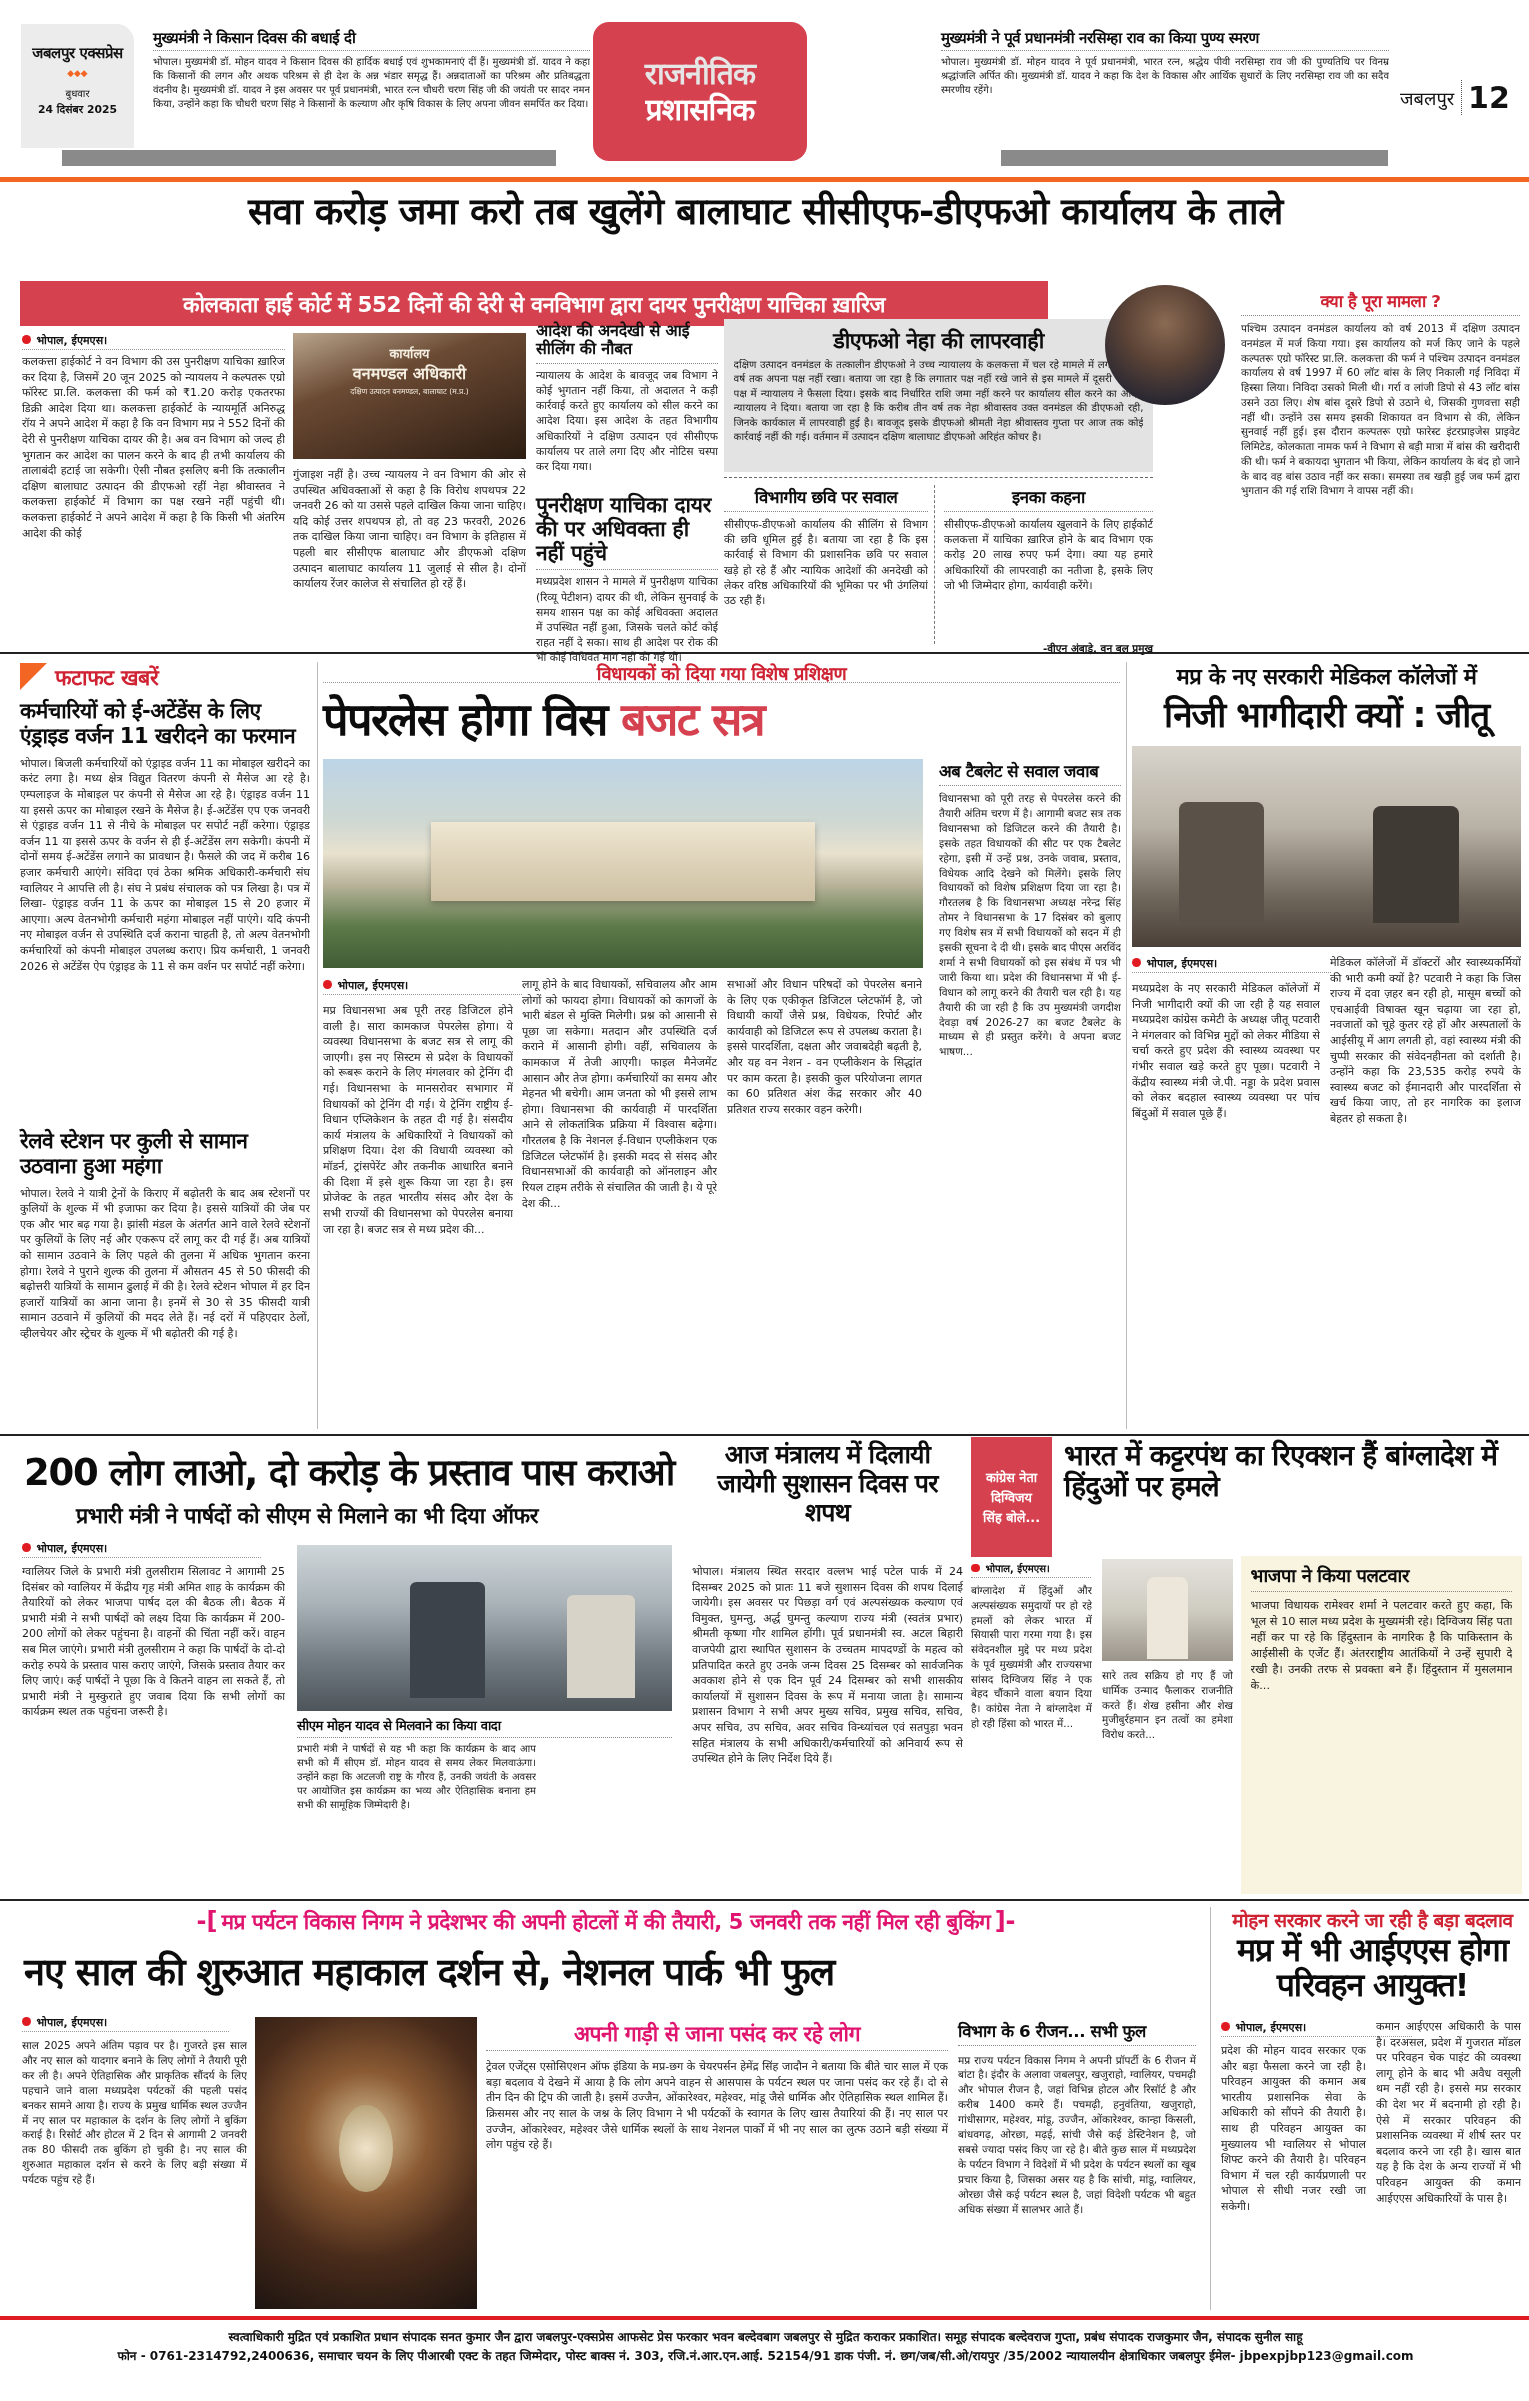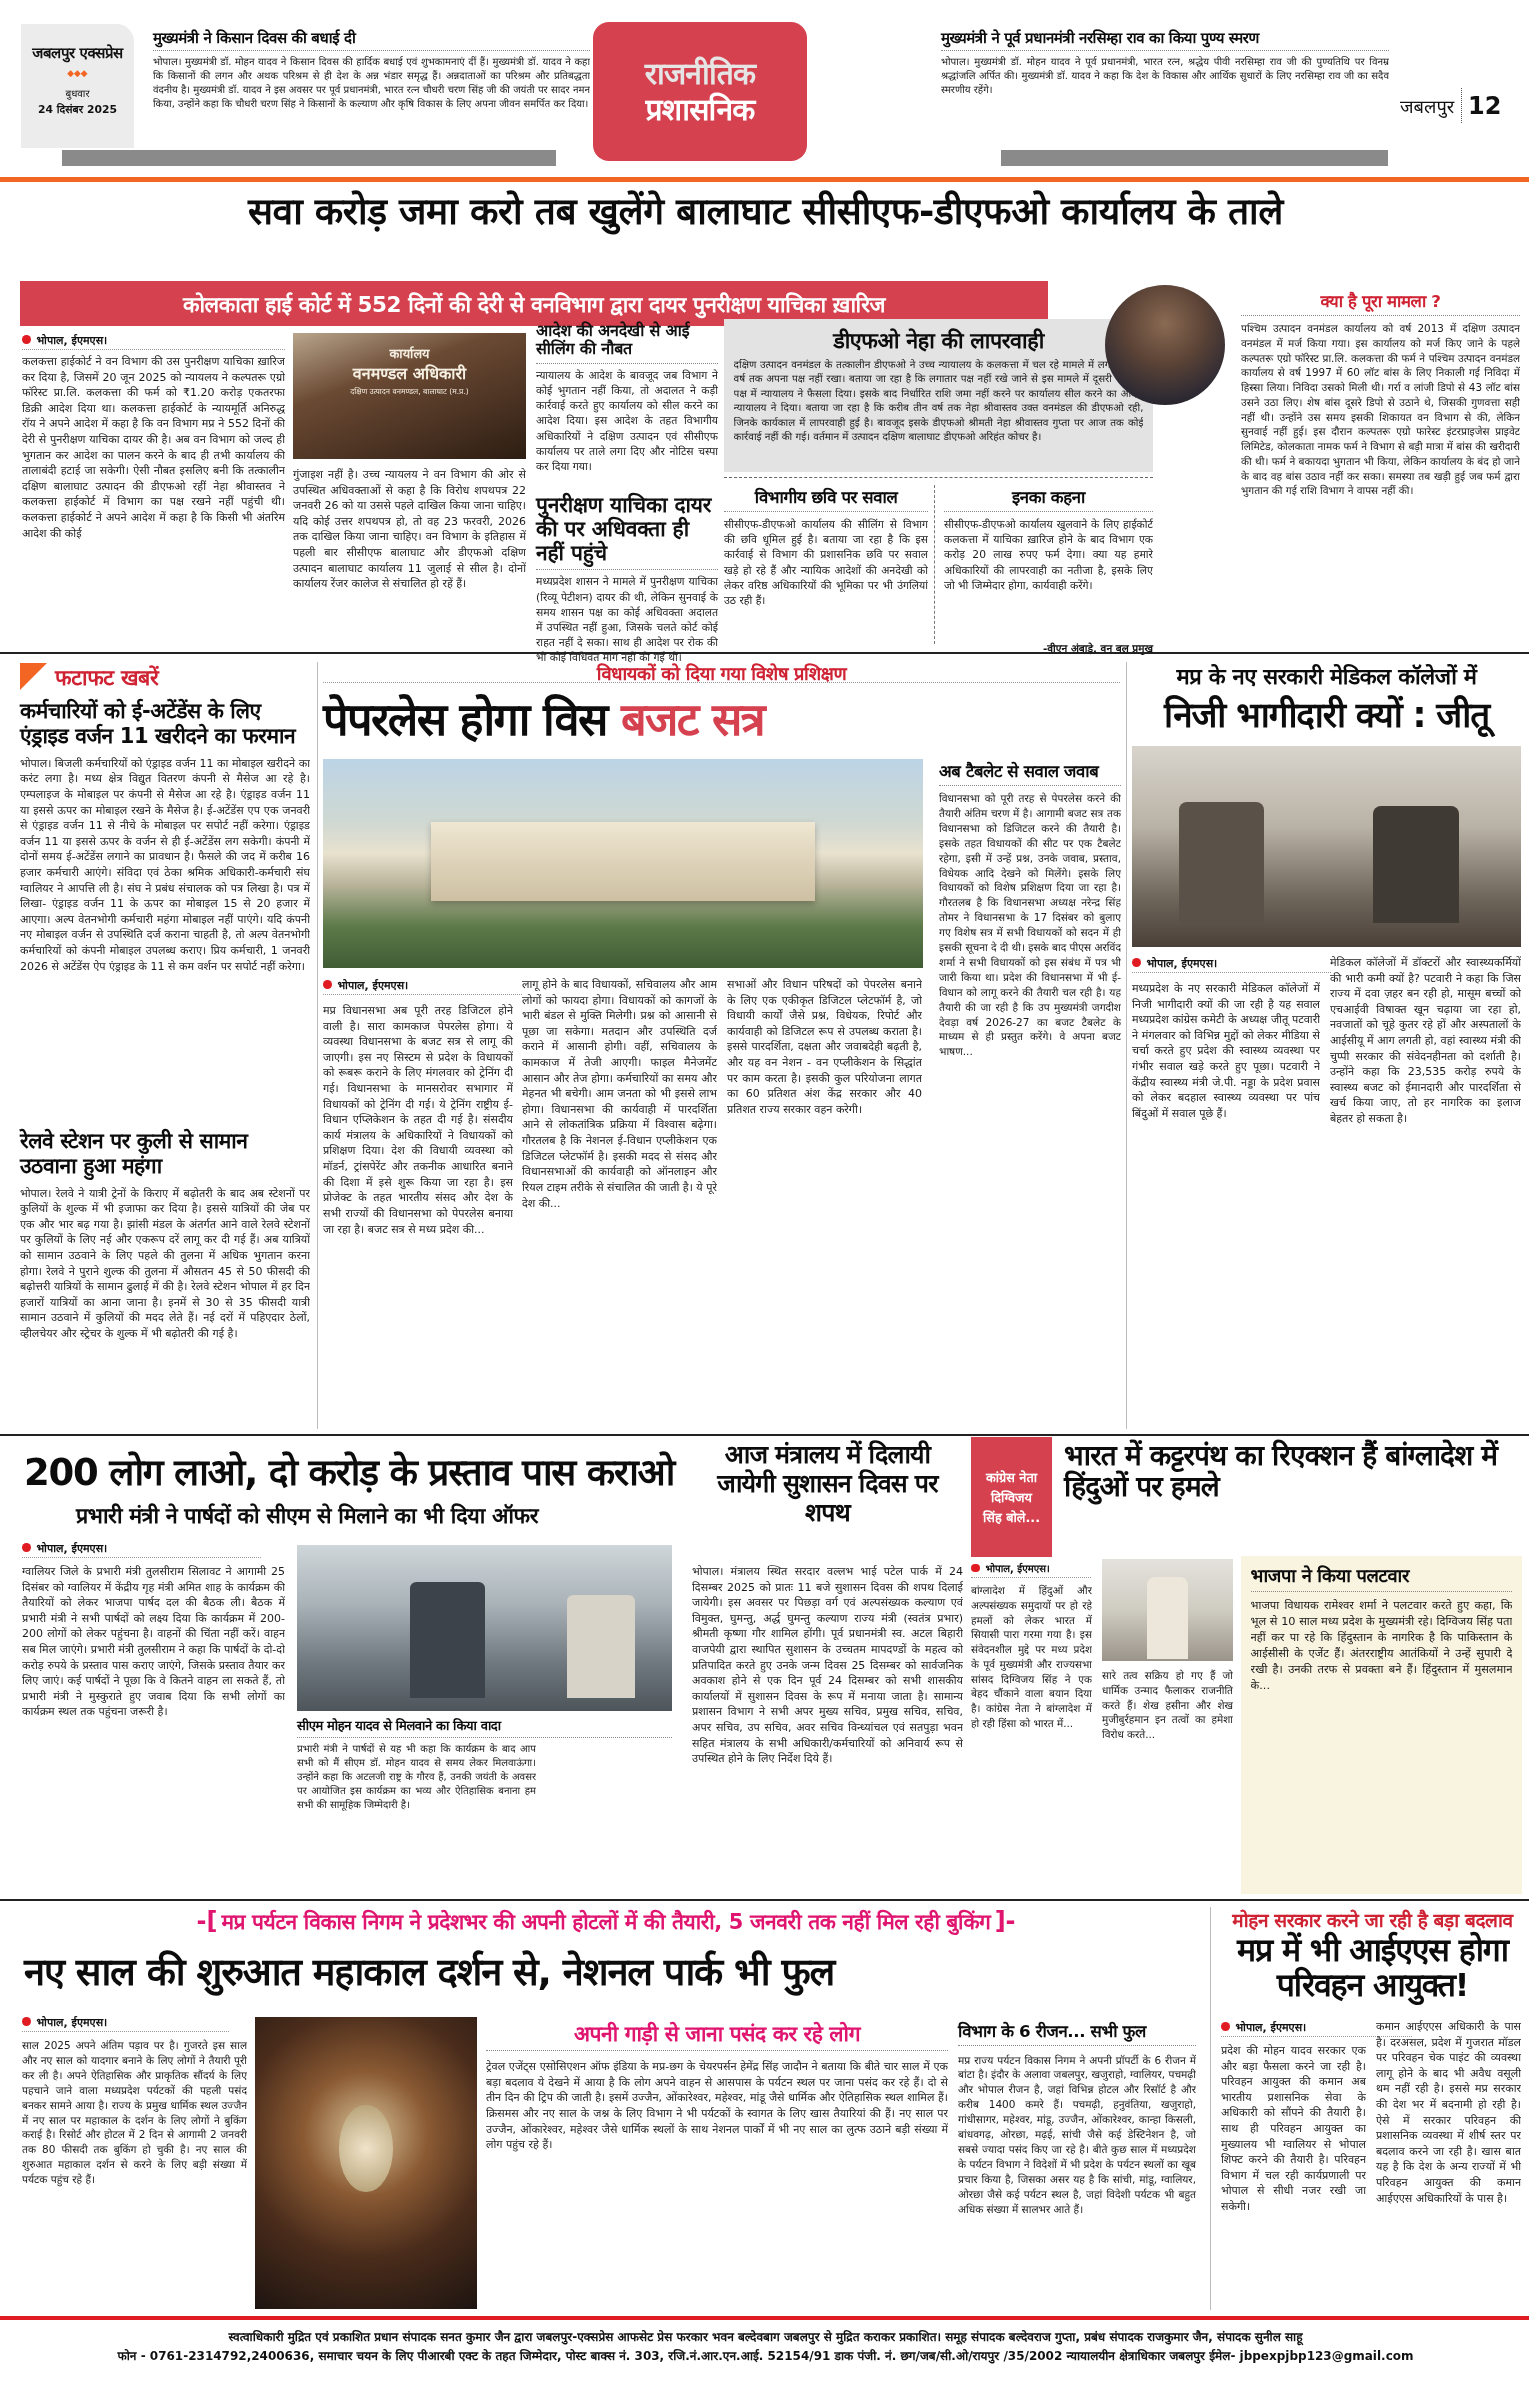--- a/index.html
+++ b/index.html
@@ -44,24 +44,24 @@
   <div class="abs" style="left:593px;top:22px;width:214px;height:139px;background:#d5414e;border-radius:16px;display:flex;flex-direction:column;align-items:center;justify-content:center;gap:3.2px;">
     <div style="color:#e5e5e5;font-weight:700;font-size:30px;line-height:1.1;letter-spacing:-0.8px;">राजनीतिक</div>
     <div style="color:#fff;font-weight:700;font-size:30px;line-height:1.1;letter-spacing:-0.8px;">प्रशासनिक</div>
   </div>
 
   <div class="abs" style="left:941px;top:27px;width:448px;">
     <div class="hl underl" style="font-size:15px;">मुख्यमंत्री ने पूर्व प्रधानमंत्री नरसिम्हा राव का किया पुण्य स्मरण</div>
     <div class="body-sm j" style="margin-top:4px;height:77px;">भोपाल। मुख्यमंत्री डॉ. मोहन यादव ने पूर्व प्रधानमंत्री, भारत रत्न, श्रद्धेय पीवी नरसिम्हा राव जी की पुण्यतिथि पर विनम्र श्रद्धांजलि अर्पित की। मुख्यमंत्री डॉ. यादव ने कहा कि देश के विकास और आर्थिक सुधारों के लिए नरसिम्हा राव जी का सदैव स्मरणीय रहेंगे।</div>
   </div>
 
-  <div class="abs" style="left:1400px;top:88px;display:flex;align-items:center;gap:6.4px;">
+  <div class="abs" style="left:1400px;top:80px;display:flex;align-items:center;gap:6.4px;">
     <span style="font-size:18.3px;">जबलपुर</span>
     <span style="border-left:1.6px dotted #555;height:35px;"></span>
-    <span style="font-weight:700;font-size:24px;">12</span>
+    <span style="font-weight:700;font-size:30px;">12</span>
   </div>
 
   <div class="abs graybar" style="left:62px;top:150px;width:494px;height:16px;"></div>
   <div class="abs graybar" style="left:1001px;top:150px;width:387px;height:16px;"></div>
   <div class="abs" style="left:0;top:177px;width:1530px;height:4.8px;background:#f26522;"></div>
 
   <div class="abs hl center" style="left:12px;top:193px;width:1507px;font-size:37px;line-height:1.05;">सवा करोड़ जमा करो तब खुलेंगे बालाघाट सीसीएफ-डीएफओ कार्यालय के ताले</div>
 
   <div class="abs" style="left:20px;top:281px;width:1028px;height:45px;background:#d5414e;display:flex;align-items:center;justify-content:center;">
     <div style="color:#fff;font-weight:700;font-size:21.5px;letter-spacing:-0.4px;">कोलकाता हाई कोर्ट में 552 दिनों की देरी से वनविभाग द्वारा दायर पुनरीक्षण याचिका ख़ारिज</div>

